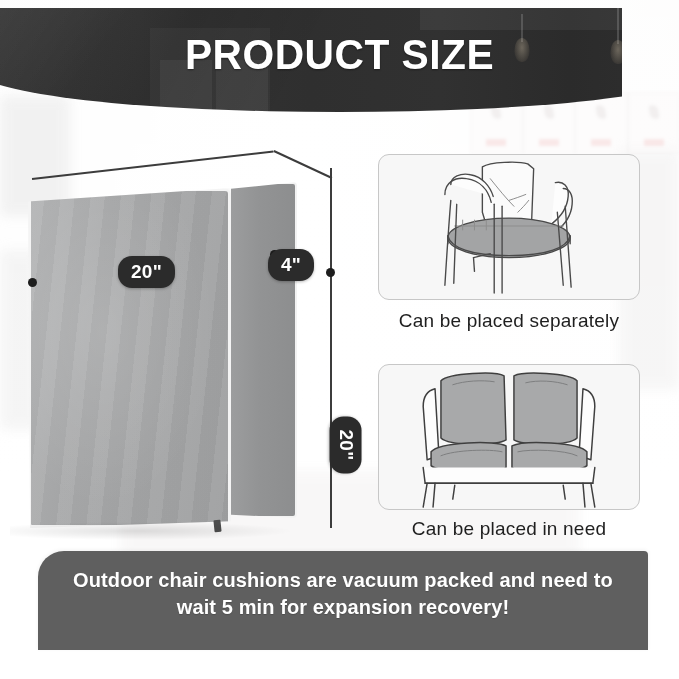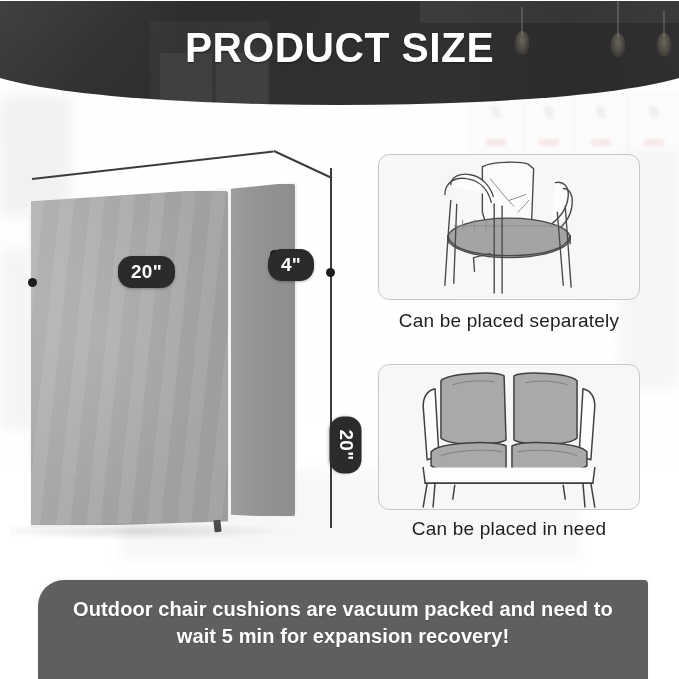--- a/index.html
+++ b/index.html
@@ -79,22 +79,22 @@
     height: 7px;
     transform: translateX(-50%);
     background: #f0b9b9;
     border-radius: 1px;
   }
 
   
   .header {
     position: absolute;
     left: 0;
-    top: 1px;
-    width: 679px;
+    top: 8px;
+    width: 622px;
     height: 104px;
     overflow: hidden;
   }
   .header-bg {
     position: absolute;
     left: -20px;
     top: -44px;
     width: 719px;
     height: 148px;
     background:
@@ -298,21 +298,21 @@
   }
   .caption-1 { top: 310px; }
   .caption-2 { top: 518px; }
 
   .panel svg { display: block; width: 100%; height: 100%; }
 
   
   .banner {
     position: absolute;
     left: 38px;
-    top: 580px;
+    top: 551px;
     width: 610px;
     height: 99px;
     background: #5f5f5f;
     border-top-left-radius: 26px;
     border-top-right-radius: 4px;
     display: flex;
     align-items: center;
     justify-content: center;
     padding: 0 24px 14px 24px;
     box-shadow: 0 -1px 4px rgba(0,0,0,0.06);

